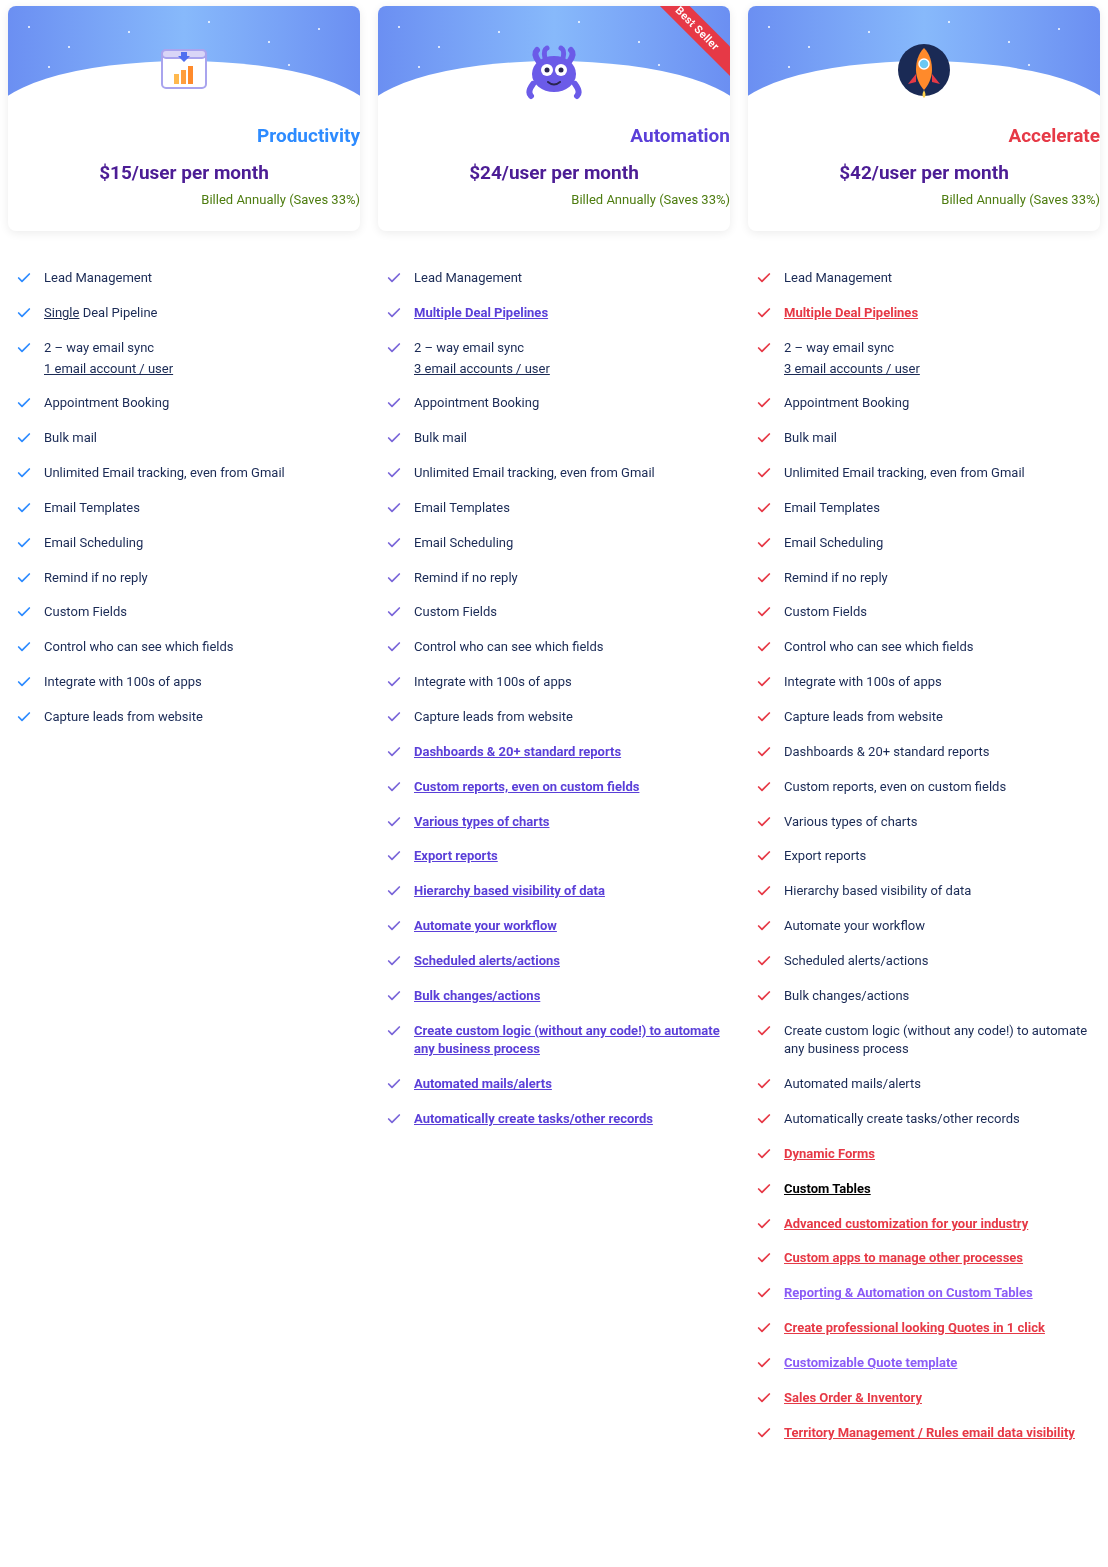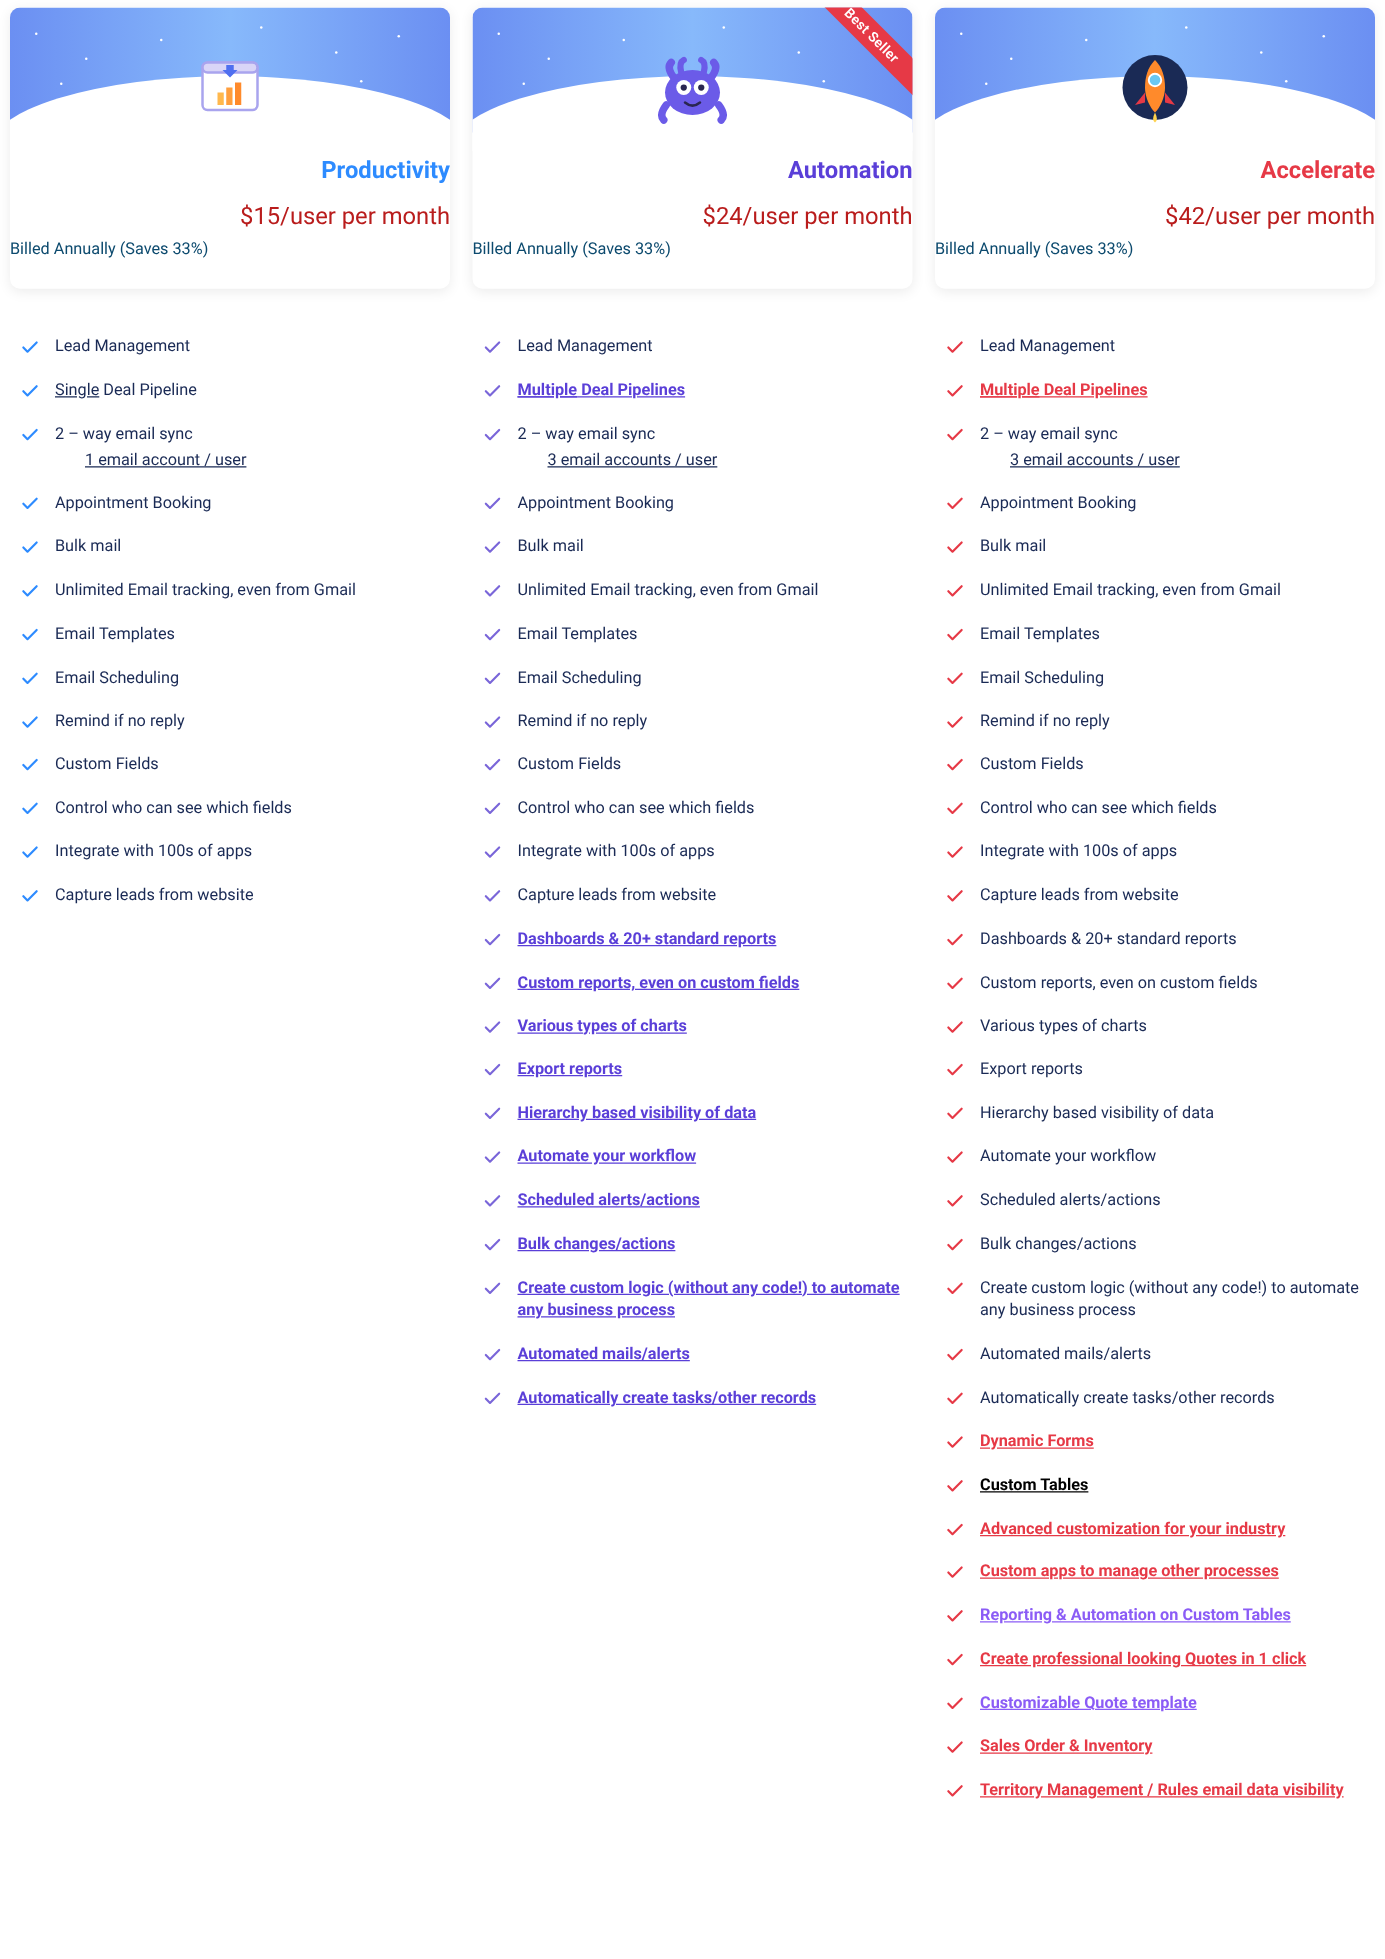--- a/index.html
+++ b/index.html
@@ -47,30 +47,30 @@
     transform: translateX(-50%);
     z-index: 2;
   }
   .plan-name {
     text-align: right;
     font-size: 19px;
     font-weight: 700;
     margin-top: 18px;
   }
   .plan-price {
+    text-align: center;
+    font-size: 19px;
+    font-weight: 700;
+    color: #4c1d95;
+    margin-top: 14px;
+  }
+  .plan-billing {
     text-align: right;
-    font-size: 19px;
-    font-weight: 400;
-    color: #b91c1c;
-    margin-top: 14px;
-  }
-  .plan-billing {
-    text-align: left;
     font-size: 13px;
-    color: #0c4a6e;
+    color: #4d7c0f;
     margin-top: 8px;
   }
   .ribbon {
     position: absolute;
     top: 12px; right: -36px;
     transform: rotate(45deg);
     background: #e63946;
     color: #fff;
     font-size: 11px;
     font-weight: 600;
@@ -93,21 +93,21 @@
     padding: 8px 0;
   }
   .check {
     flex: 0 0 16px;
     width: 16px; height: 16px;
     margin-top: 1px;
   }
   .feat-txt { flex: 1; }
   .feat-txt.bold { font-weight: 700; text-decoration: underline; }
   .underline { text-decoration: underline; }
-  .subline { display: block; text-decoration: underline; margin-top: 2px; margin-left: 24px; }
+  .subline { display: block; text-decoration: underline; margin-top: 2px; }
   svg { display: block; }
 </style>
 </head>
 <body>
 
 <div class="plans">
     <div class="plan">
     <div class="card-head">
 
       <div class="sky">

